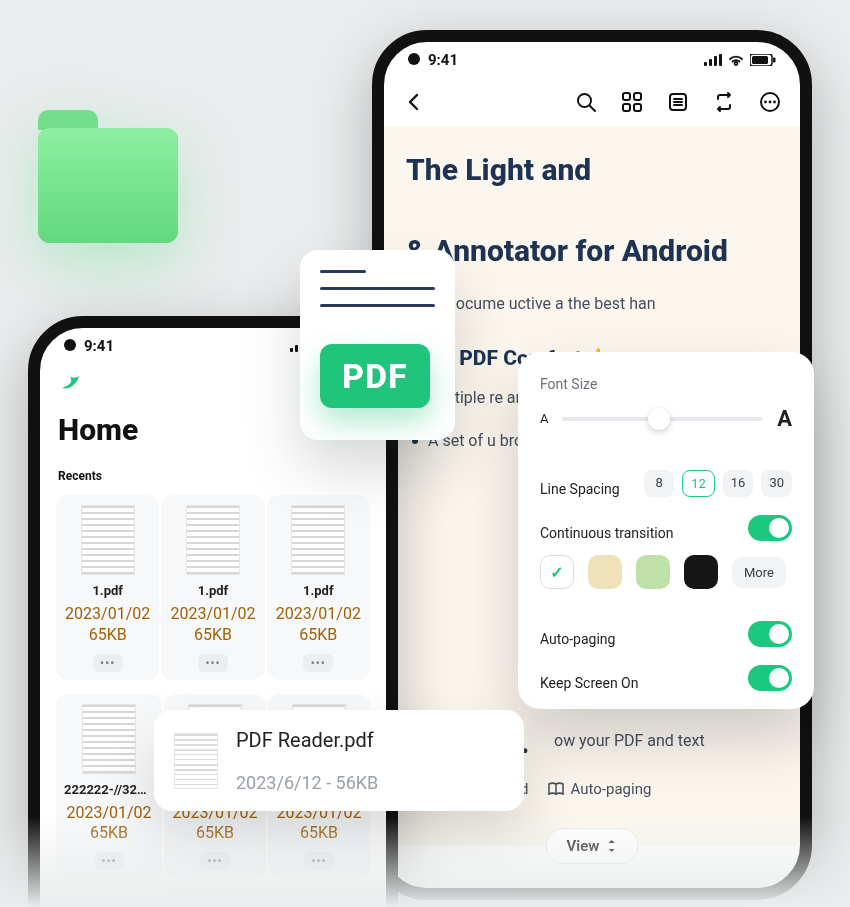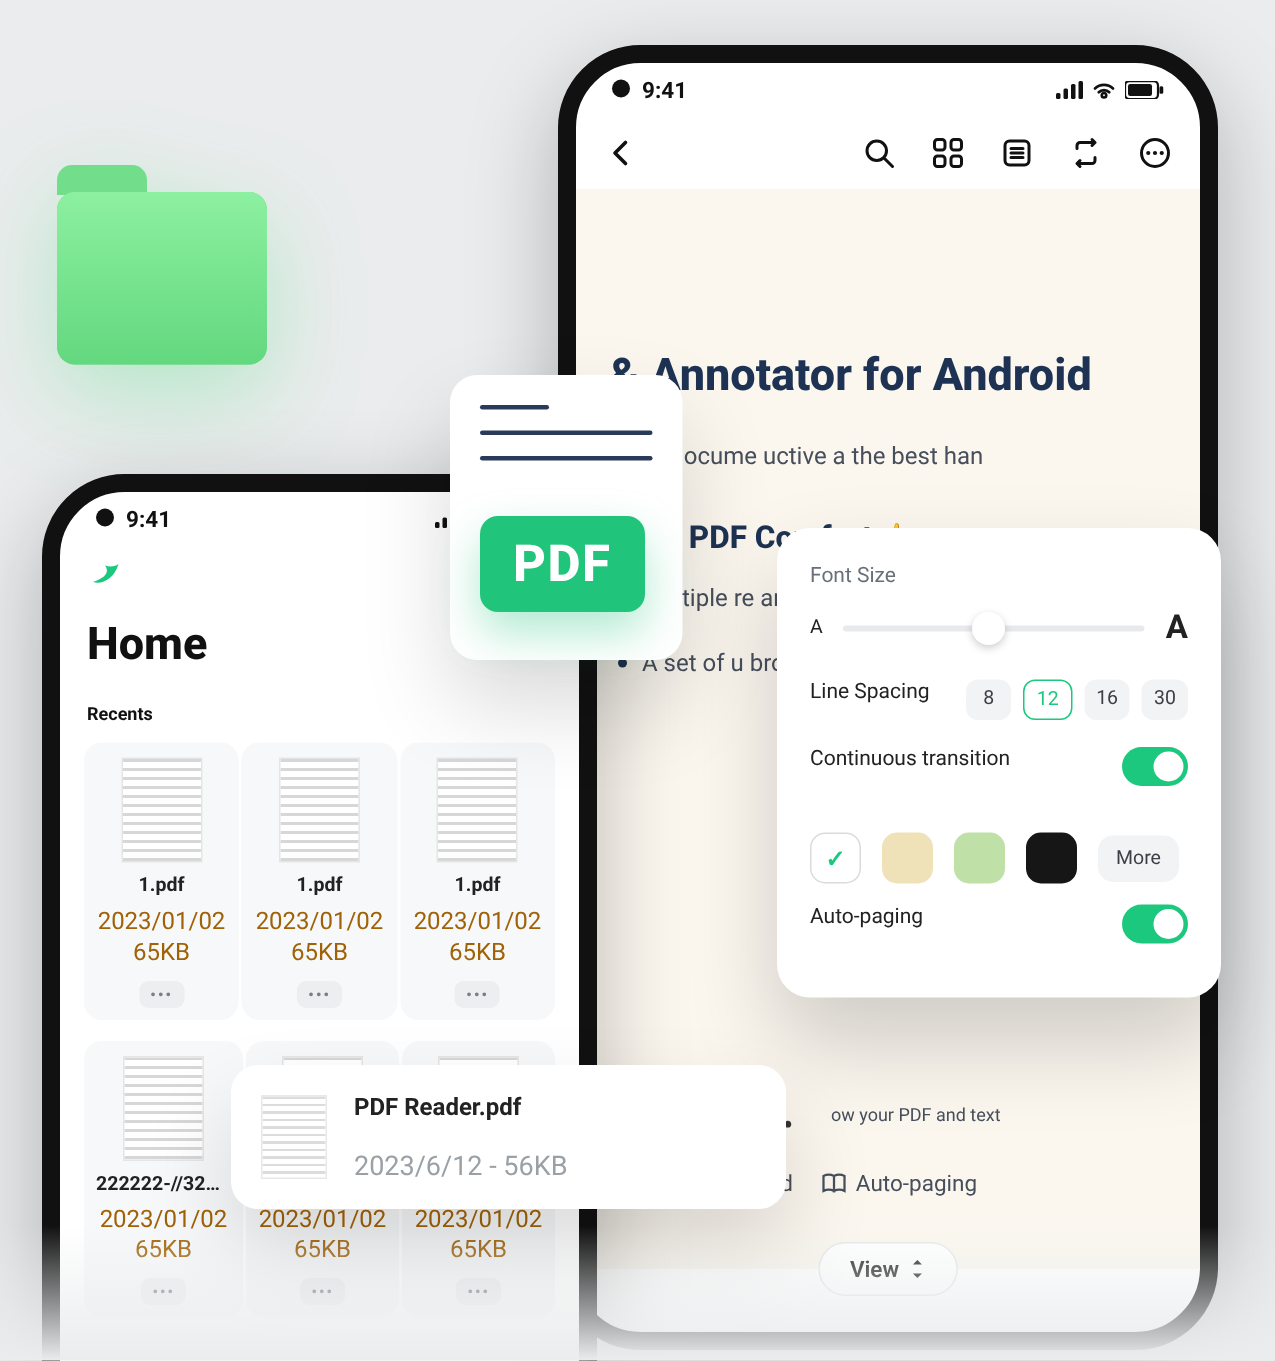--- a/index.html
+++ b/index.html
@@ -175,21 +175,21 @@
     padding:24px 22px 18px;
     font-size:14px;
     color:#222;
   }
   .settings .label{color:#6a7078;font-size:14px;margin-bottom:14px;}
   .slider-row{display:flex;align-items:center;gap:14px;margin-bottom:22px;}
   .slider-row .small{font-size:13px;color:#222;}
   .slider-row .big{font-size:22px;color:#222;font-weight:700;}
   .slider{flex:1;height:4px;background:#e7e9ec;border-radius:2px;position:relative;}
   .slider .knob{position:absolute;top:50%;left:48%;transform:translate(-50%,-50%);width:22px;height:22px;border-radius:50%;background:#fff;box-shadow:0 2px 6px rgba(0,0,0,.2);}
-  .row{display:flex;align-items:flex-start;justify-content:space-between;min-height:44px;}
+  .row{display:flex;align-items:flex-end;justify-content:space-between;min-height:44px;}
   .row + .row{border-top:1px solid transparent;}
   .pill-group{display:flex;gap:8px;}
   .pill{
     min-width:30px;padding:5px 8px;border-radius:8px;
     background:#f1f3f5;font-size:13px;color:#3c4148;text-align:center;
   }
   .pill.active{background:#fff;border:1.5px solid #1cc87e;color:#1cc87e;}
   .toggle{width:44px;height:26px;border-radius:13px;background:#1cc87e;position:relative;}
   .toggle::after{content:"";position:absolute;right:3px;top:3px;width:20px;height:20px;border-radius:50%;background:#fff;}
   .swatch-row{display:flex;gap:14px;align-items:center;margin:4px 0 14px;}
@@ -211,21 +211,21 @@
     box-shadow:0 30px 60px rgba(0,0,0,.14);
     padding:18px 20px;
     display:flex;gap:18px;align-items:center;
   }
   .file-row .mini-thumb{
     width:44px;height:56px;border:1px solid #e6e8ea;
     background:
       repeating-linear-gradient(#dcdcdc 0 1.5px, transparent 1.5px 5px);
     background-color:#fff;
   }
-  .file-row .fname{font-size:16px;font-weight:700;color:#222;}
+  .file-row .fname{font-size:20px;font-weight:400;color:#222;}
   .file-row .fmeta{font-size:18px;color:#9aa0a6;margin-top:20px;}
 
   .gradient-fade{
     position:absolute;left:0;right:0;bottom:0;height:90px;
     background:linear-gradient(rgba(234,236,237,0),#eaeced);
     pointer-events:none;
   }
 </style>
 </head>
 <body>
@@ -288,35 +288,35 @@
       <svg width="22" height="22" viewBox="0 0 22 22">
           <circle cx="11" cy="11" r="9" stroke="#111" stroke-width="2" fill="none"></circle>
           <circle cx="6.5" cy="11" r="1.4" fill="#111"></circle>
           <circle cx="11" cy="11" r="1.4" fill="#111"></circle>
           <circle cx="15.5" cy="11" r="1.4" fill="#111"></circle>
         </svg>
     </div>
   </div>
   <div class="reader-body">
     <div class="article-title">
-      <br>
+      <span>The Light and</span><br>
       <br>
       <span>&amp; Annotator for Android</span>
     </div>
     <p class="reader-p">y view, ocume uctive a the best han</p>
     <div class="reader-h2">
       <span>Read PDF Comfort </span><span class="pointing">👉</span>
     </div>
     <ul class="bullets">
       <li>Multiple re anytime c</li>
       <li>A set of u browse th</li>
     </ul>
   </div>
 
-  <div style="position:absolute;left:170px;right:28px;bottom:138px;font-size:12px;color:#474f5c;">ow your PDF and text</div>
+  <div style="position:absolute;left:170px;right:28px;bottom:138px;font-size:16px;color:#474f5c;">ow your PDF and text</div>
 
   <div class="more-icon">•••</div>
 
   <div class="tail-row">
     <div class="seg">
       <span>ead</span>
     </div>
     <div class="seg">
       <svg width="18" height="14" viewBox="0 0 18 14">
           <path d="M2 2c2-1 5-1 7 0v10c-2-1-5-1-7 0V2zm14 0c-2-1-5-1-7 0v10c2-1 5-1 7 0V2z" stroke="#474f5c" stroke-width="1.5" fill="none"></path>
@@ -452,20 +452,24 @@
     <div class="swatch cream"></div>
     <div class="swatch green"></div>
     <div class="swatch black"></div>
     <div class="more-pill">More</div>
   </div>
 
   <div class="row">
     <div>Auto-paging</div>
     <div class="toggle"></div>
   </div>
+  <div class="row">
+    <div>Keep Screen On</div>
+    <div class="toggle"></div>
+  </div>
 </div>
 
 <div class="file-row">
   <div class="mini-thumb"></div>
   <div>
     <div class="fname">PDF Reader.pdf</div>
     <div class="fmeta">2023/6/12 - 56KB</div>
   </div>
 </div>
 

